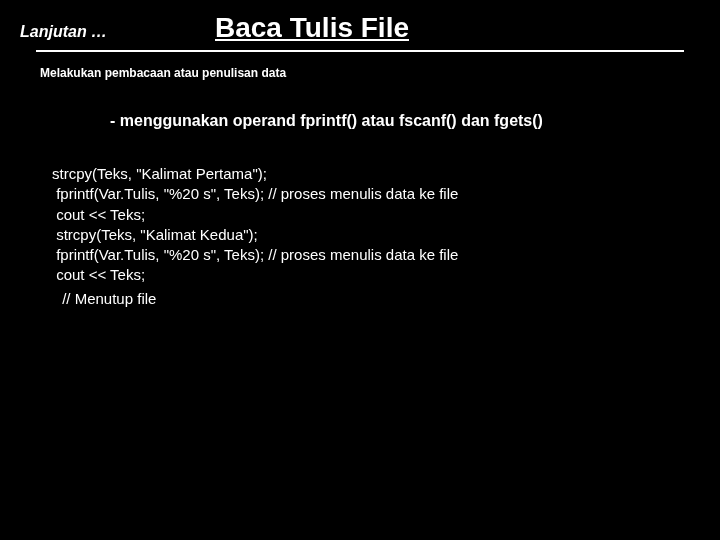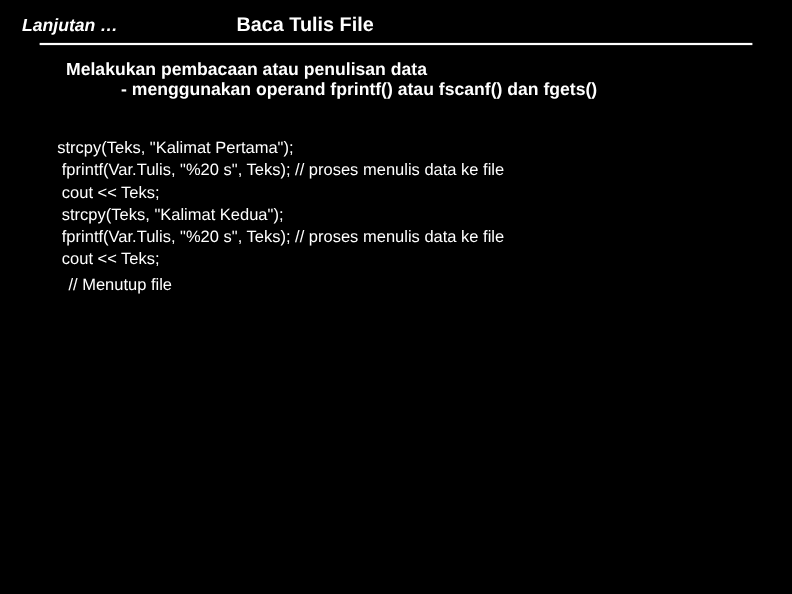--- a/index.html
+++ b/index.html
@@ -18,36 +18,38 @@
     padding: 0 40px 6px 20px;
   }
   .cont-label {
     font-style: italic;
     font-weight: bold;
     font-size: 16px;
     width: 195px;
   }
   .title {
     font-weight: bold;
-    font-size: 18px;
+    font-size: 28px;
+    text-decoration: underline;
   }
   .hr {
     border: none;
     border-top: 2px solid #fff;
     margin: 0 36px 14px 36px;
   }
   .desc1 {
     font-weight: bold;
-    font-size: 16px;
-    padding-left: 60px;
+    font-size: 12px;
+    padding-left: 40px;
   }
   .desc2 {
     font-weight: bold;
     font-size: 16px;
     padding-left: 110px;
+    margin-top: 32px;
   }
   .desc2 .plain { font-weight: bold; }
   .desc2 .kw { font-weight: bold; }
   .code-block {
     padding: 34px 0 0 52px;
     font-size: 15px;
     line-height: 1.35;
   }
   .code-line { white-space: pre; }
   .block2 { margin-top: 3px; padding-left: 6px; }

